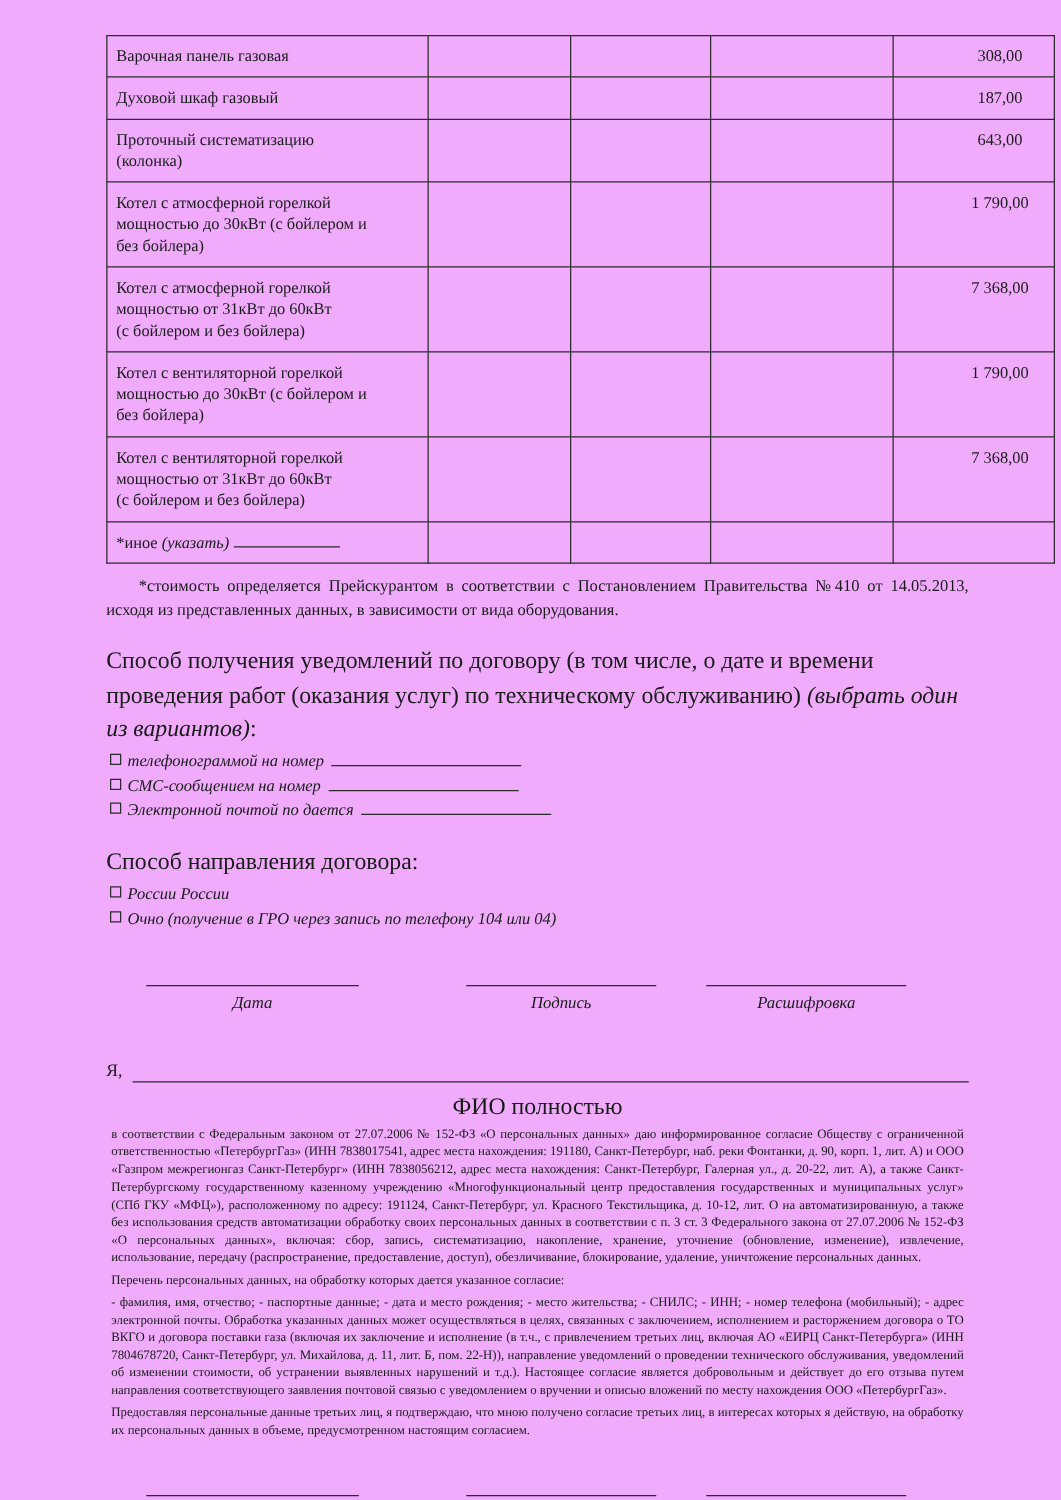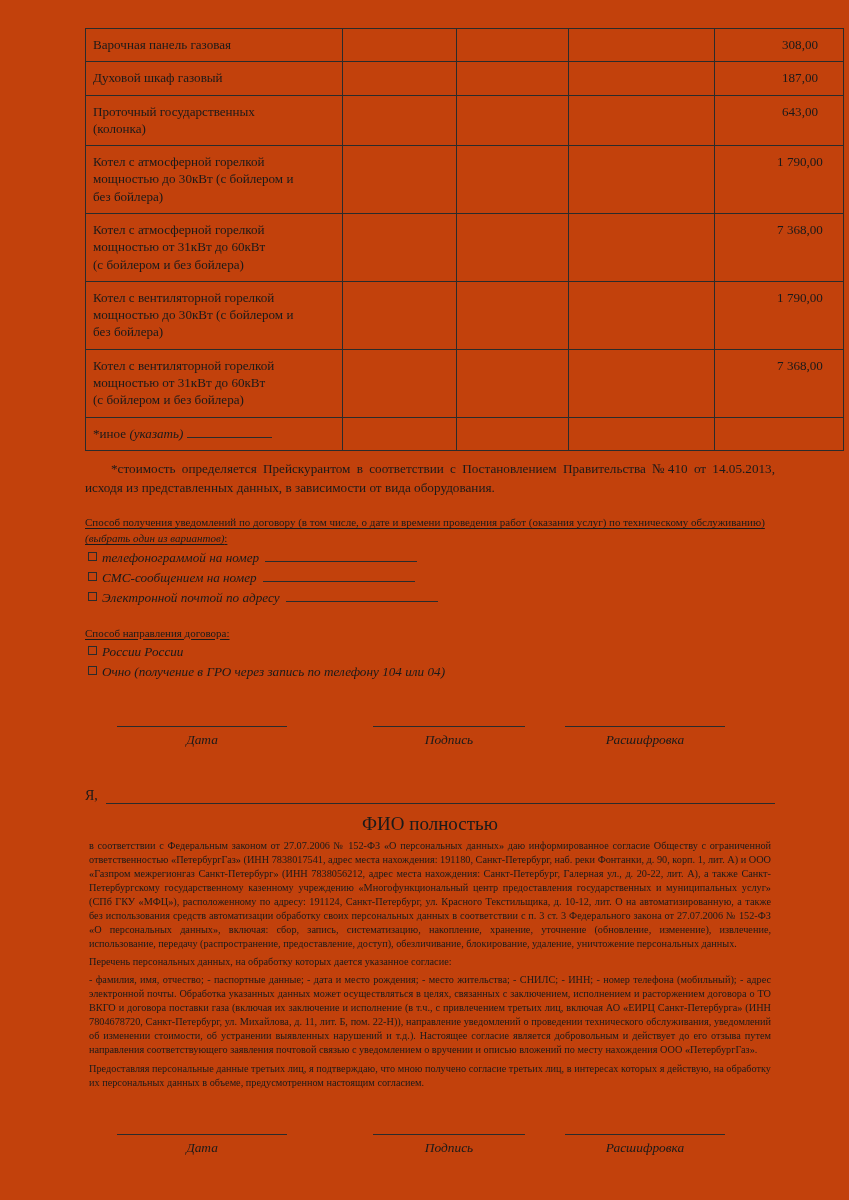--- a/index.html
+++ b/index.html
@@ -15,21 +15,21 @@
     color: #1a1a1a;
     position: relative;
     overflow: hidden;
   }
 
   .page {
     position: absolute;
     left: 0; top: 0;
     width: 849px;
     height: 1200px;
-    background: #c2410c;
+    background: #f0abfc;
   }
 
   .content {
     position: absolute;
     left: 85px;
     top: 28px;
     width: 690px;
   }
 
   
@@ -73,23 +73,22 @@
     font-size: 13.2px;
     line-height: 1.42;
     text-align: justify;
     text-indent: 26px;
   }
 
   
   .sec-gap { height: 18px; }
 
   .sec-head {
-    font-size: 11px;
+    font-size: 19px;
     line-height: 1.45;
-    text-decoration: underline;
     text-underline-offset: 2px;
   }
   .sec-head .ital { font-style: italic; }
 
   .opt-list {
     margin-top: 1px;
     font-style: italic;
   }
   .opt {
     font-size: 13.2px;
@@ -189,21 +188,21 @@
             <span class="nm-line">Духовой шкаф газовый</span>
           </td>
           <td class="c-b1"></td>
           <td class="c-b2"></td>
           <td class="c-b3"></td>
           <td class="c-price"><span class="pv">187,00</span></td>
         </tr>
 
         <tr>
           <td class="c-name">
-            <span class="nm-line">Проточный государственных</span>
+            <span class="nm-line">Проточный систематизацию</span>
             <span class="nm-line">(колонка)</span>
           </td>
           <td class="c-b1"></td>
           <td class="c-b2"></td>
           <td class="c-b3"></td>
           <td class="c-price"><span class="pv">643,00</span></td>
         </tr>
 
         <tr>
           <td class="c-name">
@@ -275,21 +274,21 @@
     <div class="sec-head"><span>Способ получения уведомлений по договору (в том числе, о дате и времени проведения работ (оказания услуг) по техническому обслуживанию) </span><span class="ital">(выбрать один из вариантов)</span><span>:</span></div>
 
     <div class="opt-list">
       <div class="opt">
         <span class="cbx"></span><span>телефонограммой на номер</span><span class="fill-m" style="width:152px"></span>
       </div>
       <div class="opt">
         <span class="cbx"></span><span>СМС-сообщением на номер</span><span class="fill-m" style="width:152px"></span>
       </div>
       <div class="opt">
-        <span class="cbx"></span><span>Электронной почтой по адресу</span><span class="fill-m" style="width:152px"></span>
+        <span class="cbx"></span><span>Электронной почтой по дается</span><span class="fill-m" style="width:152px"></span>
       </div>
     </div>
 
     <div class="sec-gap"></div>
 
     <div class="sec-head">Способ направления договора:</div>
     <div class="opt-list">
       <div class="opt">
         <span class="cbx"></span><span>России России</span>
       </div>

